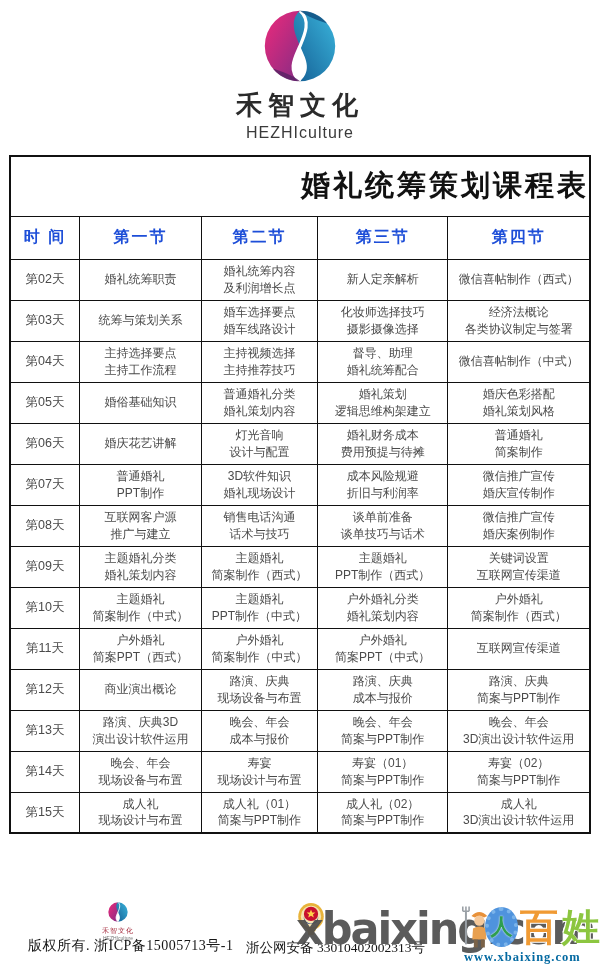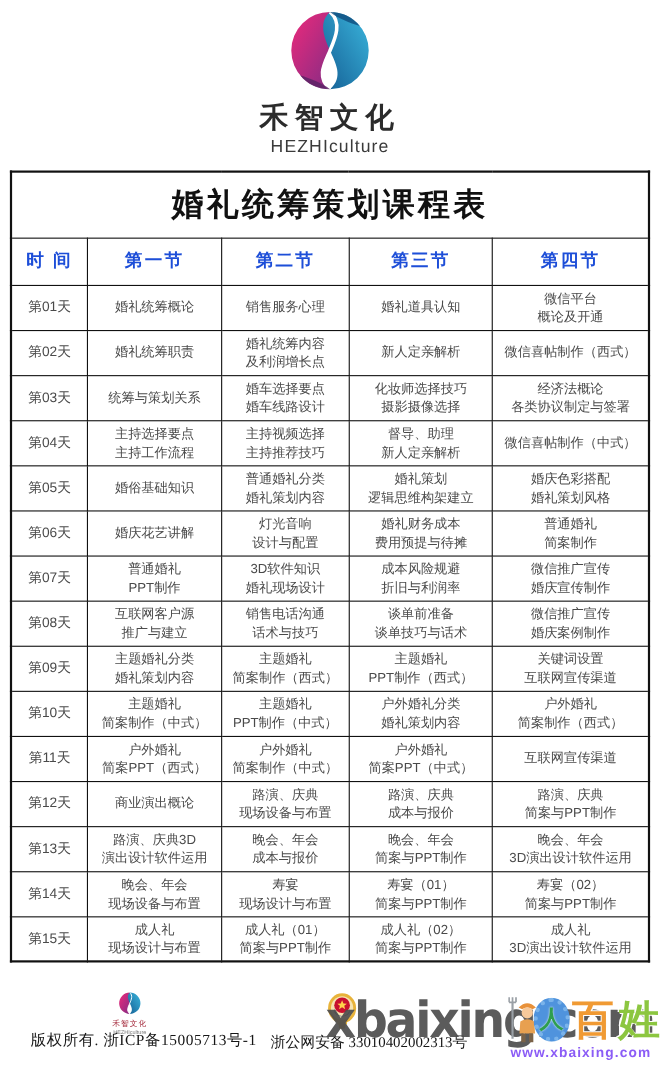--- a/index.html
+++ b/index.html
@@ -18,21 +18,21 @@
 
   
   table.schedule {
     position:absolute; left:9px; top:155px; width:582px;
     border-collapse:collapse; table-layout:fixed;
     background:#fff;
   }
   table.schedule, table.schedule td, table.schedule th { border:1.5px solid #111; }
   table.schedule { border-width:2px; }
   td.title-cell {
-    height:60px; text-align:center; vertical-align:middle;
+    height:60px; text-align:right; vertical-align:middle;
     font-family:"Liberation Serif", serif; font-weight:bold;
     font-size:29px; letter-spacing:3px; color:#111;margin-left:44px;
   }
   th.head-cell {
     height:43px; text-align:center; vertical-align:middle;
     font-size:16px; font-weight:bold; color:#1d4ed8; letter-spacing:2px;
   }
   td.day-cell, td.course-cell {
     height:41px; text-align:center; vertical-align:middle;
     font-size:12px; line-height:1.35; color:#4a4a4a;
@@ -76,22 +76,22 @@
     margin-left:-4px;
   }
   .wm-rosette span { font-size:22px; font-weight:bold; color:#2e9e4f;
     text-shadow:0 0 2px #fff; }
   .wm-char-bai { font-size:38px; font-weight:bold; color:#f09a33;
     text-shadow:1px 1px 0 #fff, -1px -1px 0 #fff; margin-left:2px; }
   .wm-char-xing { font-size:38px; font-weight:bold; color:#8cc640;
     text-shadow:1px 1px 0 #fff, -1px -1px 0 #fff; margin-left:4px; }
   .wm-url {
     position:absolute; left:464px; top:950px; z-index:6;
-    font-family:Liberation Sans, sans-serif; font-weight:bold;
-    font-size:12.5px; letter-spacing:1px; color:#8b5cf6;
+    font-family:Liberation Serif, serif; font-weight:bold;
+    font-size:12.5px; letter-spacing:1px; color:#0369a1;
     text-shadow:0 0 2px #fff, 0 0 2px #fff;
   }
 </style>
 </head>
 <body>
 
 <div class="page">
 
   <div class="brand-top">
     <svg class="logo-svg" viewBox="0 0 100 100">
@@ -130,28 +130,20 @@
       <tr>
         <th class="head-cell">时 间</th>
         <th class="head-cell">第一节</th>
         <th class="head-cell">第二节</th>
         <th class="head-cell">第三节</th>
         <th class="head-cell">第四节</th>
       </tr>
     </tbody>
     <tbody>
         <tr>
-          <td class="day-cell">第01天</td>
-          <td class="course-cell">婚礼统筹概论</td>
-          <td class="course-cell">销售服务心理</td>
-          <td class="course-cell">婚礼道具认知</td>
-          <td class="course-cell">微信平台
-概论及开通</td>
-        </tr>
-        <tr>
           <td class="day-cell">第02天</td>
           <td class="course-cell">婚礼统筹职责</td>
           <td class="course-cell">婚礼统筹内容
 及利润增长点</td>
           <td class="course-cell">新人定亲解析</td>
           <td class="course-cell">微信喜帖制作（西式）</td>
         </tr>
         <tr>
           <td class="day-cell">第03天</td>
           <td class="course-cell">统筹与策划关系</td>
@@ -162,21 +154,21 @@
           <td class="course-cell">经济法概论
 各类协议制定与签署</td>
         </tr>
         <tr>
           <td class="day-cell">第04天</td>
           <td class="course-cell">主持选择要点
 主持工作流程</td>
           <td class="course-cell">主持视频选择
 主持推荐技巧</td>
           <td class="course-cell">督导、助理
-新人定亲解析</td>
+婚礼统筹配合</td>
           <td class="course-cell">微信喜帖制作（中式）</td>
         </tr>
         <tr>
           <td class="day-cell">第05天</td>
           <td class="course-cell">婚俗基础知识</td>
           <td class="course-cell">普通婚礼分类
 婚礼策划内容</td>
           <td class="course-cell">婚礼策划
 逻辑思维构架建立</td>
           <td class="course-cell">婚庆色彩搭配

